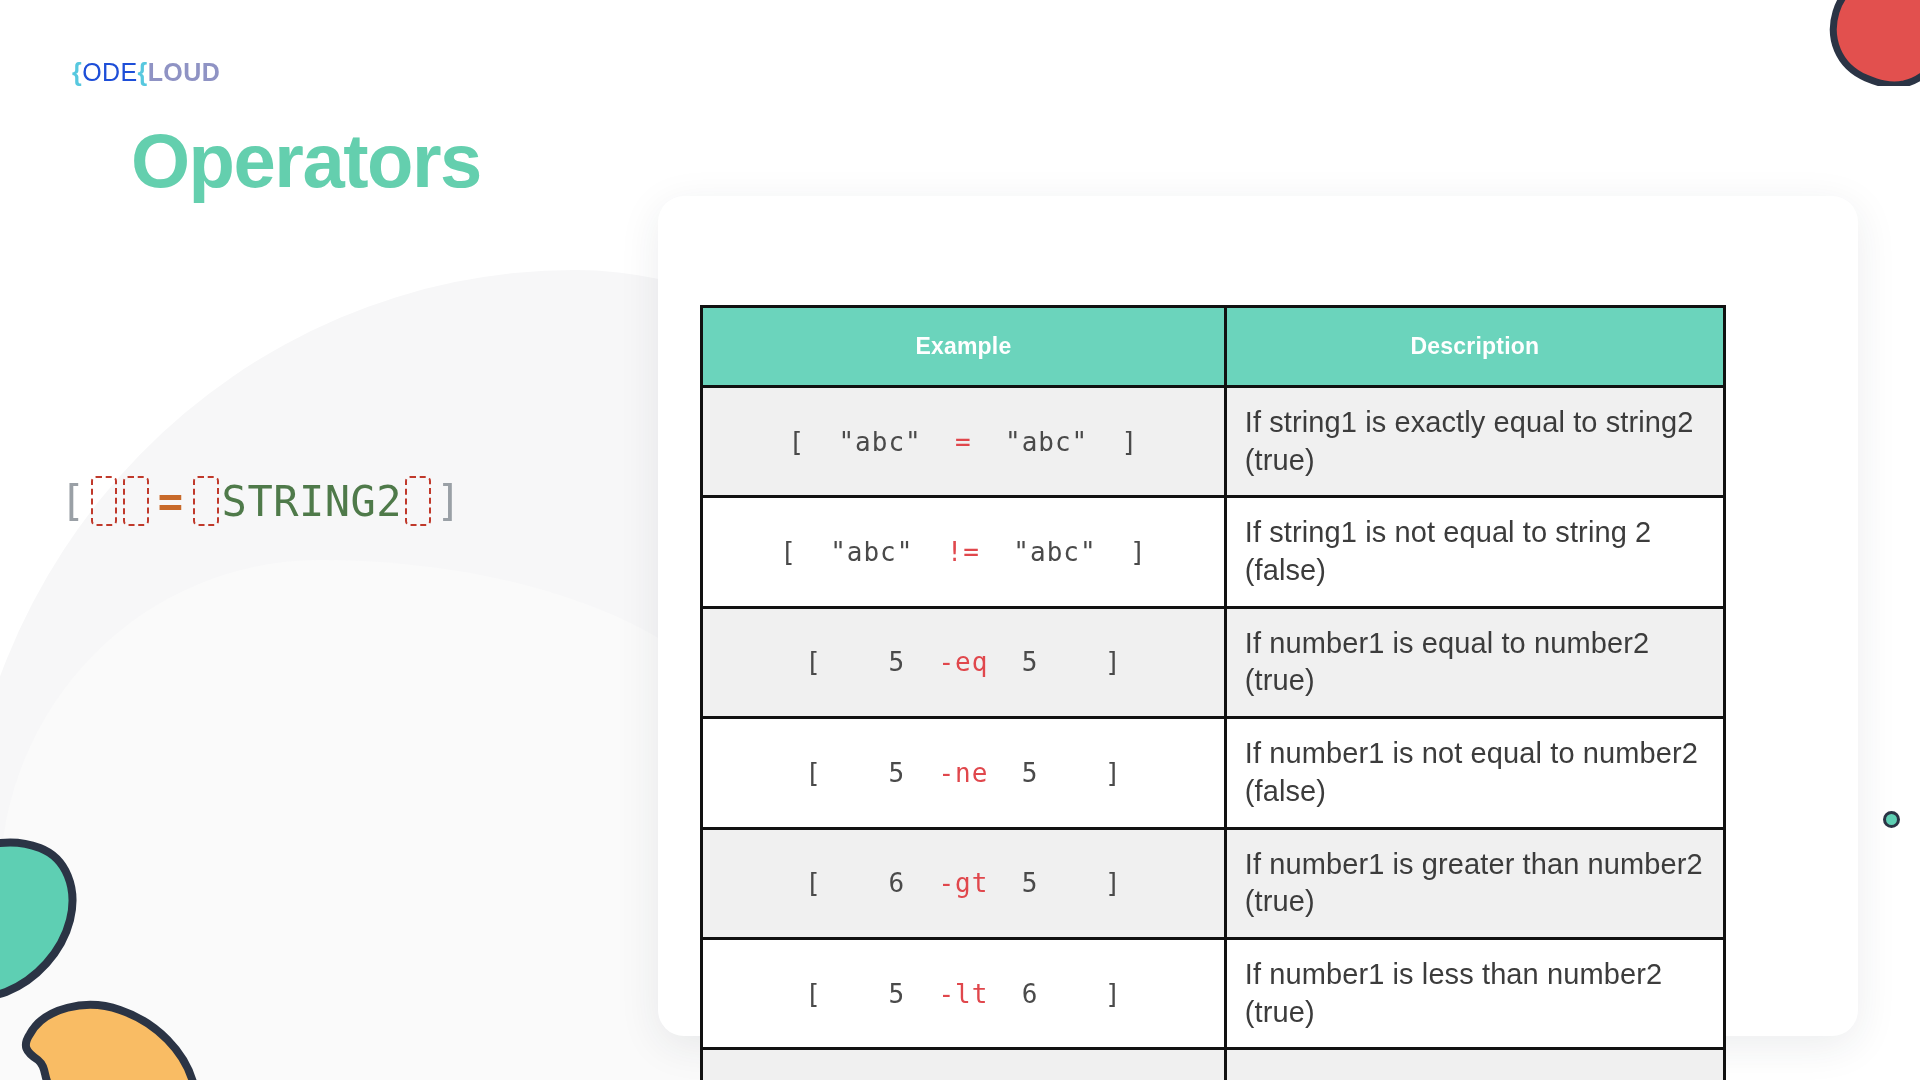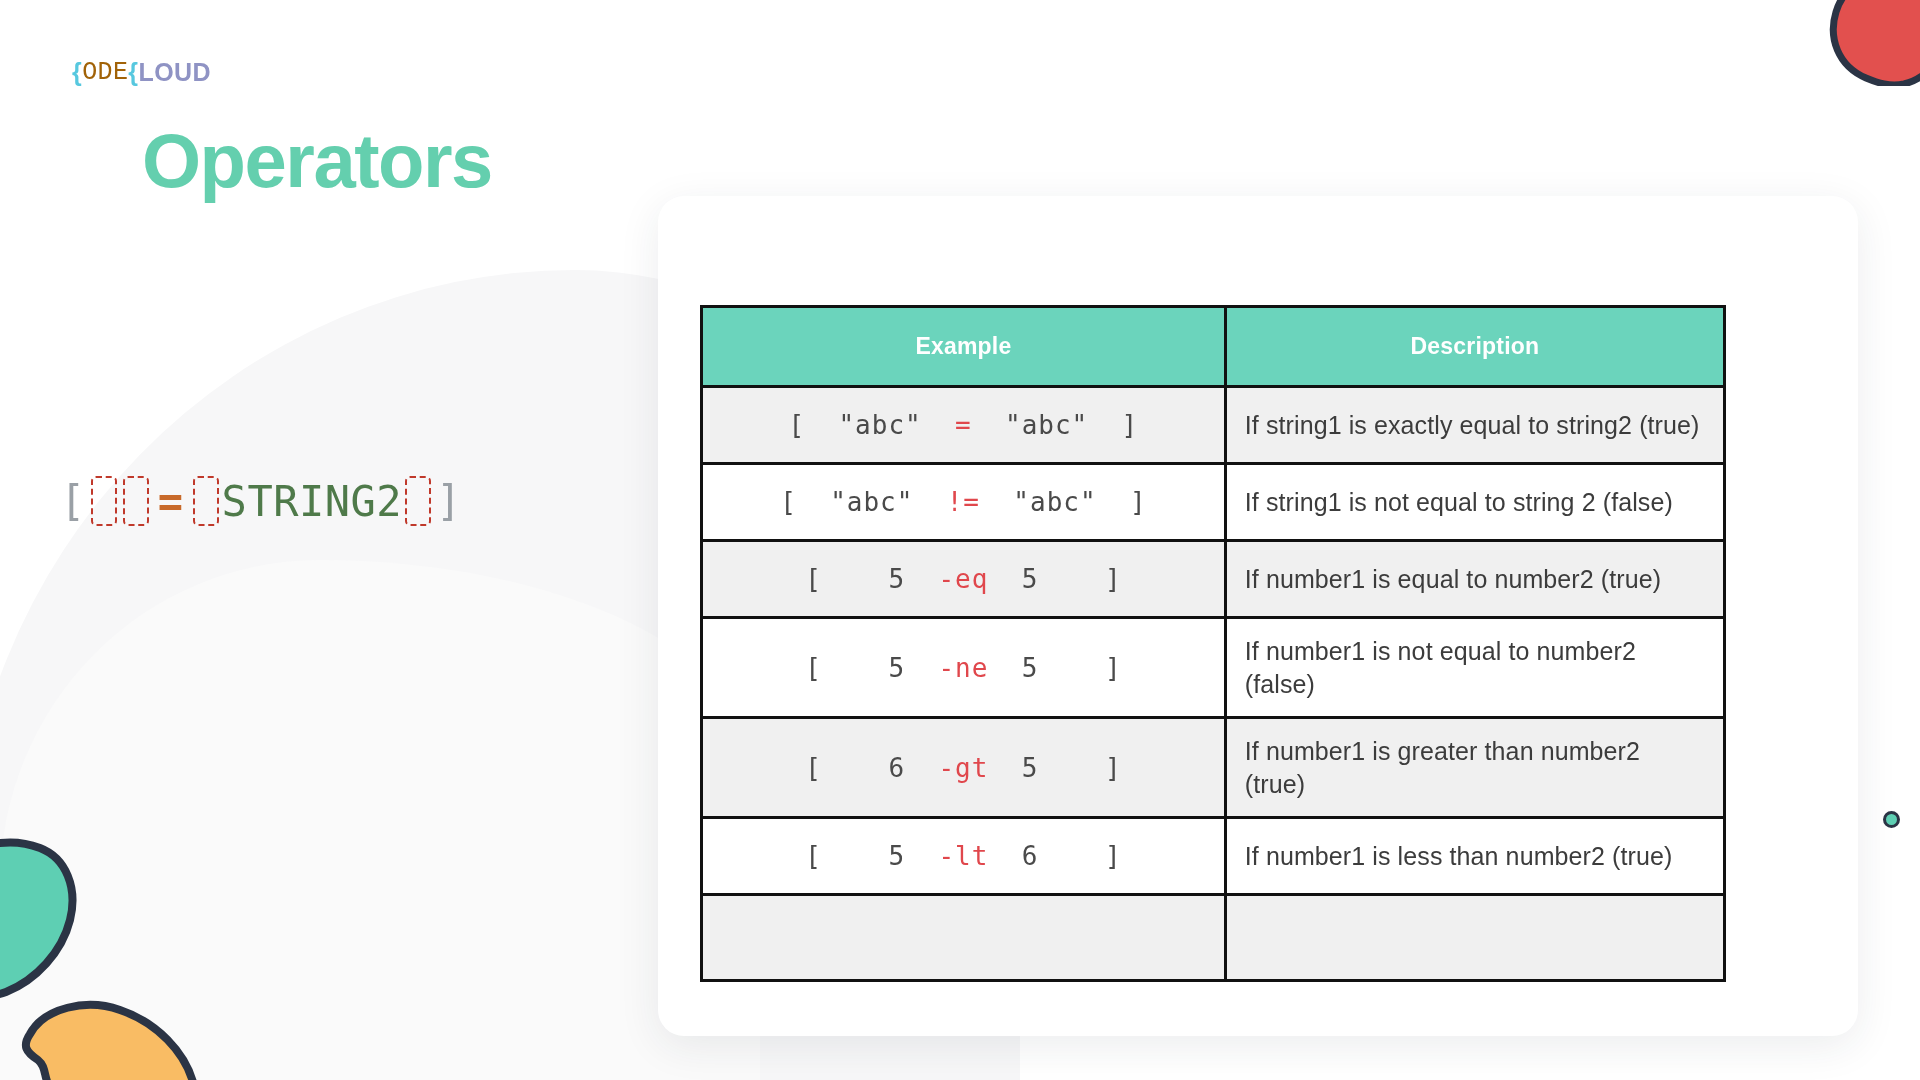--- a/index.html
+++ b/index.html
@@ -67,21 +67,21 @@
     left:72px; top:58px;
     z-index:5;
     display:flex; align-items:center;
     font-family:"Liberation Sans", sans-serif;
     font-size:25px;
     font-weight:400;
     letter-spacing:.4px;
     white-space:nowrap;
   }
   .logo .brace { color:#57c8df; font-weight:600; }
-  .logo .word  { color:#a16207;font-family:Liberation Mono, monospace; }
+  .logo .word  { color:#1d4ed8; }
   .logo .word2 { color:#8f93c4;font-weight:bold; }
 
   
   .title-wrap {
     position:absolute;
     left:131px; top:118px;
     z-index:5;
   }
   .title-line1 {
     font-size:76px;
@@ -89,21 +89,20 @@
     color:#151719;
     letter-spacing:-1.5px;
     line-height:1.04;
   }
   .title-line2 {
     font-size:76px;
     font-weight:700;
     color:#64cfae;
     letter-spacing:-1.5px;
     line-height:1.12;
-    margin-left:11px;
   }
 
   
   .code-snippet {
     position:absolute;
     left:58px; top:476px;
     z-index:5;
     font-family:"DejaVu Sans Mono", monospace;
     font-size:42px;
     letter-spacing:.5px;
@@ -182,21 +181,21 @@
     font-family:"DejaVu Sans Mono", monospace;
     font-size:26px;
     color:#4a4a4a;
     padding:22px 10px;
     white-space:pre;
     letter-spacing:1px;
   }
   td.ex .opr { color:#e0474c; }
 
   td.desc {
-    font-size:25px;
+    font-size:29px;
     color:#3c3c3c;
     padding:16px 18px;
     line-height:1.3;
     letter-spacing:.1px;
   }
   tr.empty td { height:86px; }
 </style>
 </head>
 <body>
 

